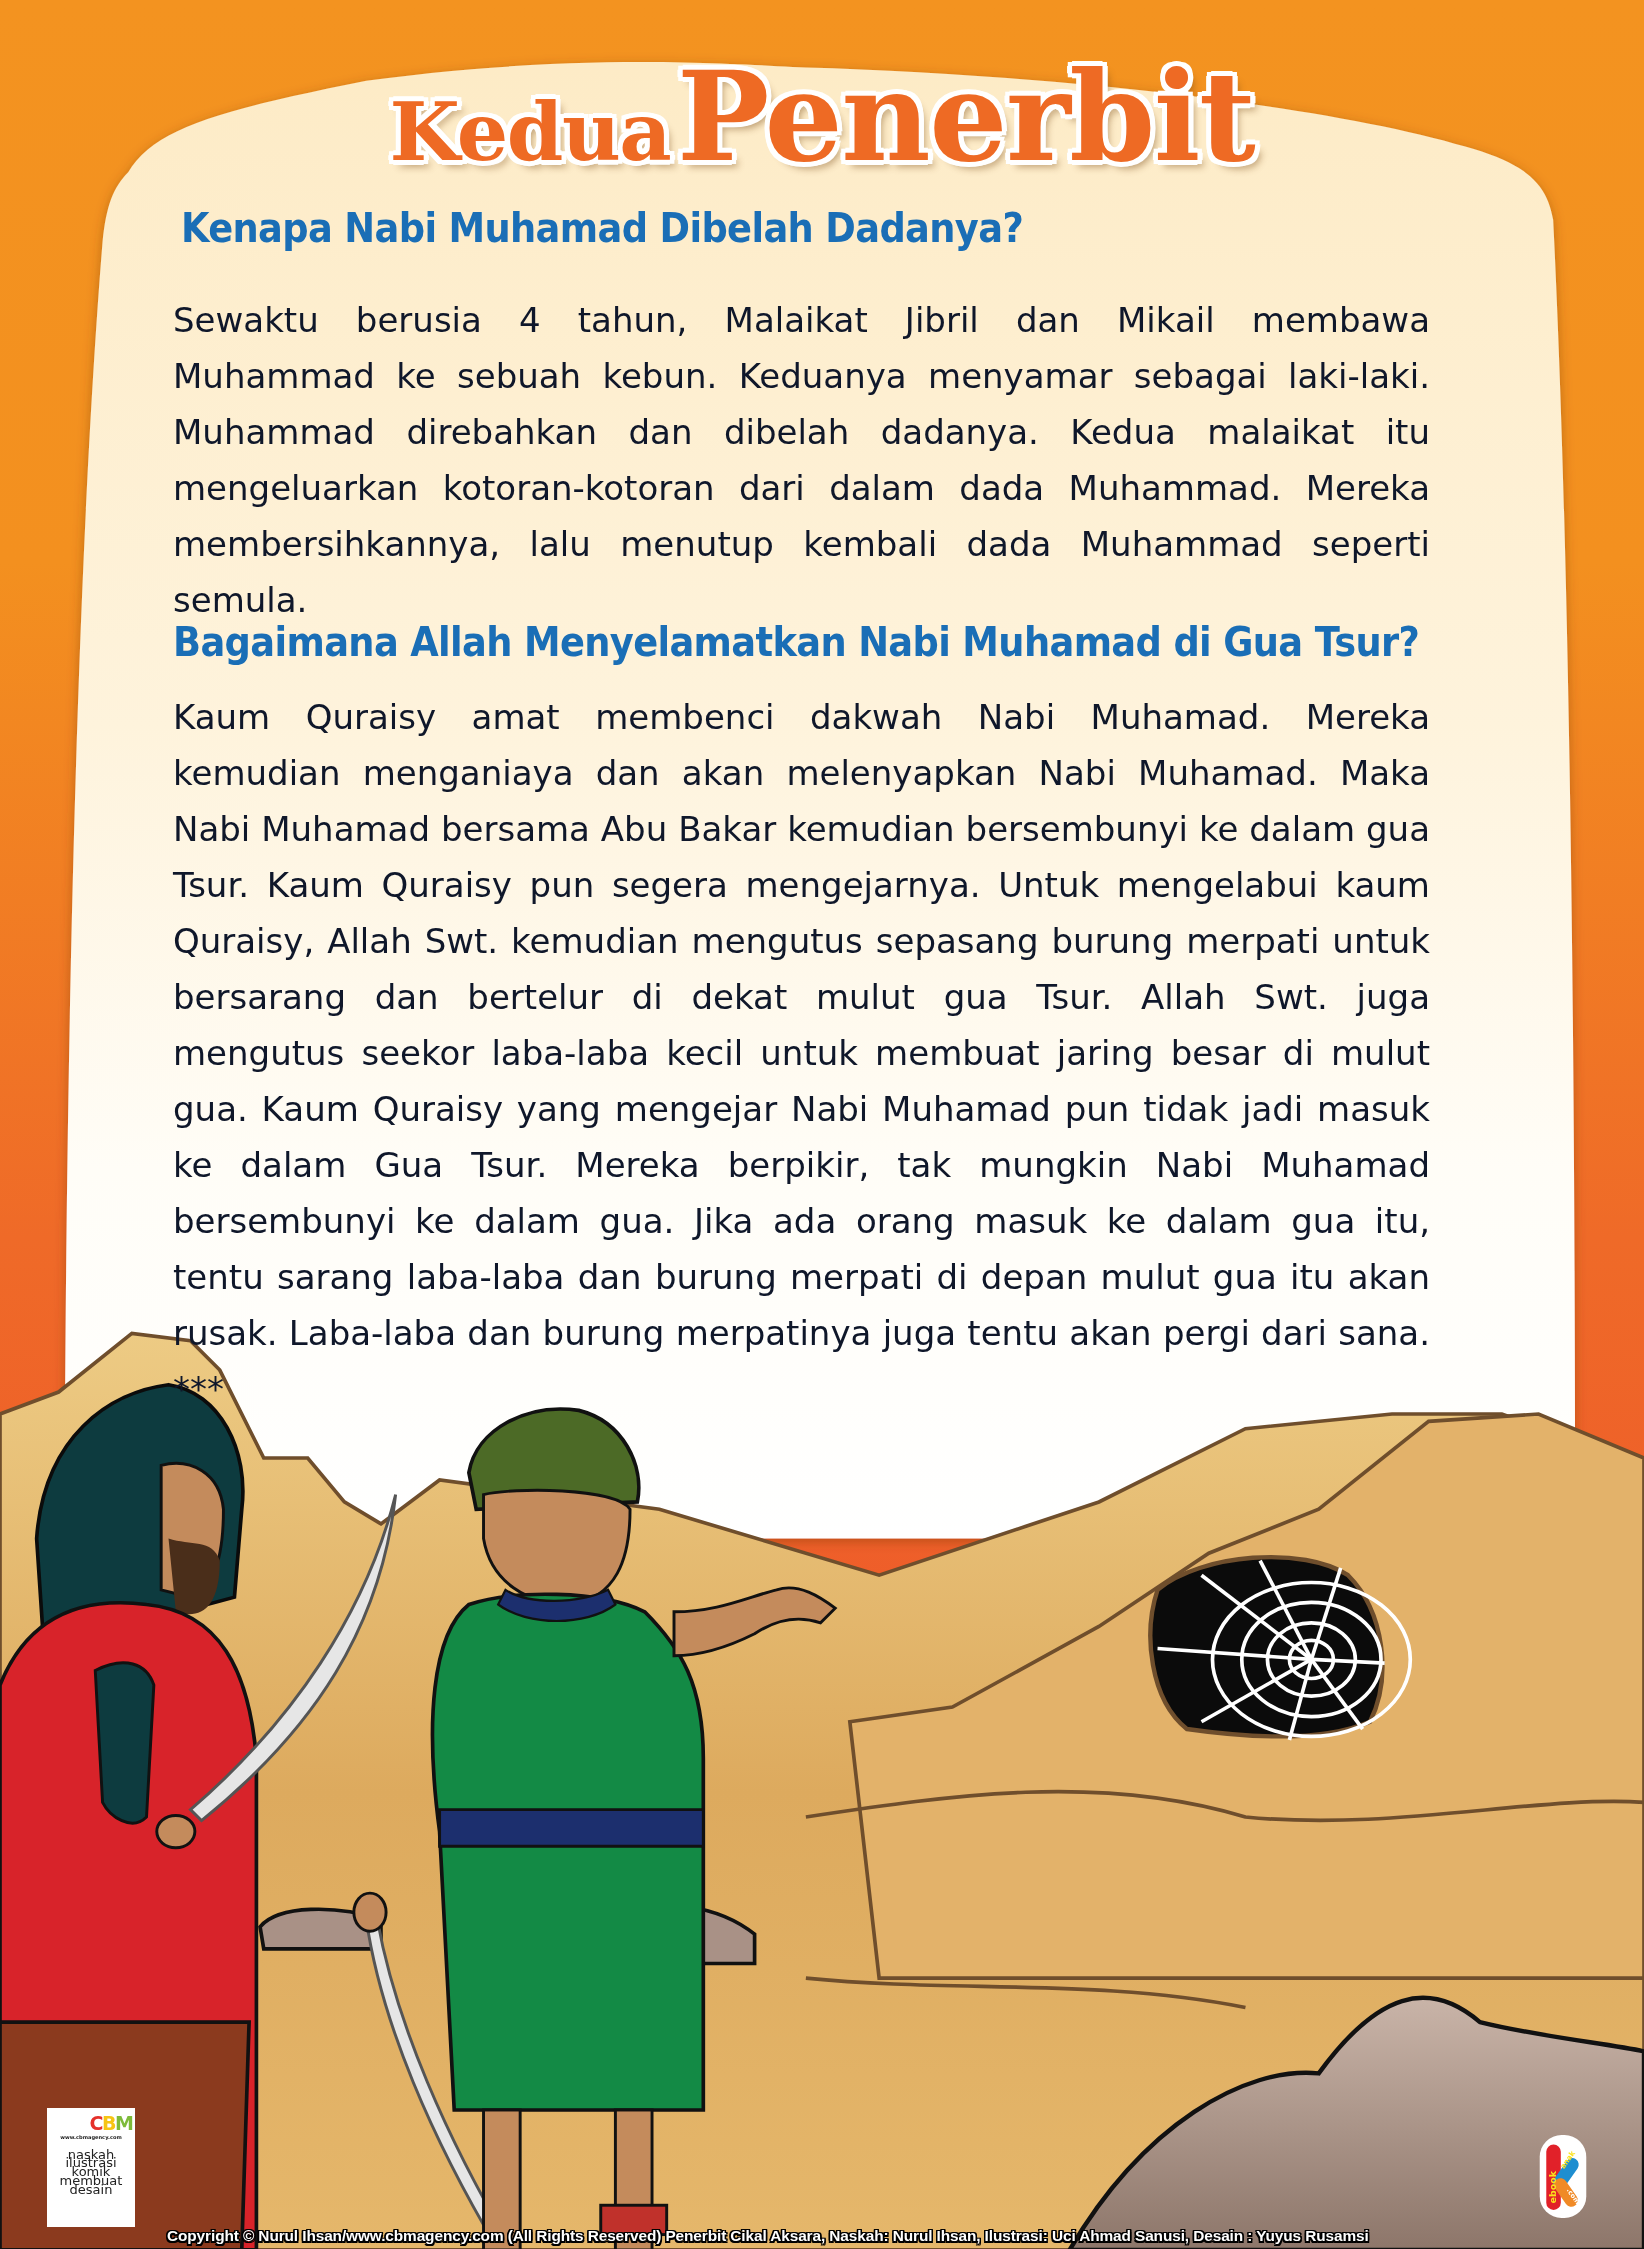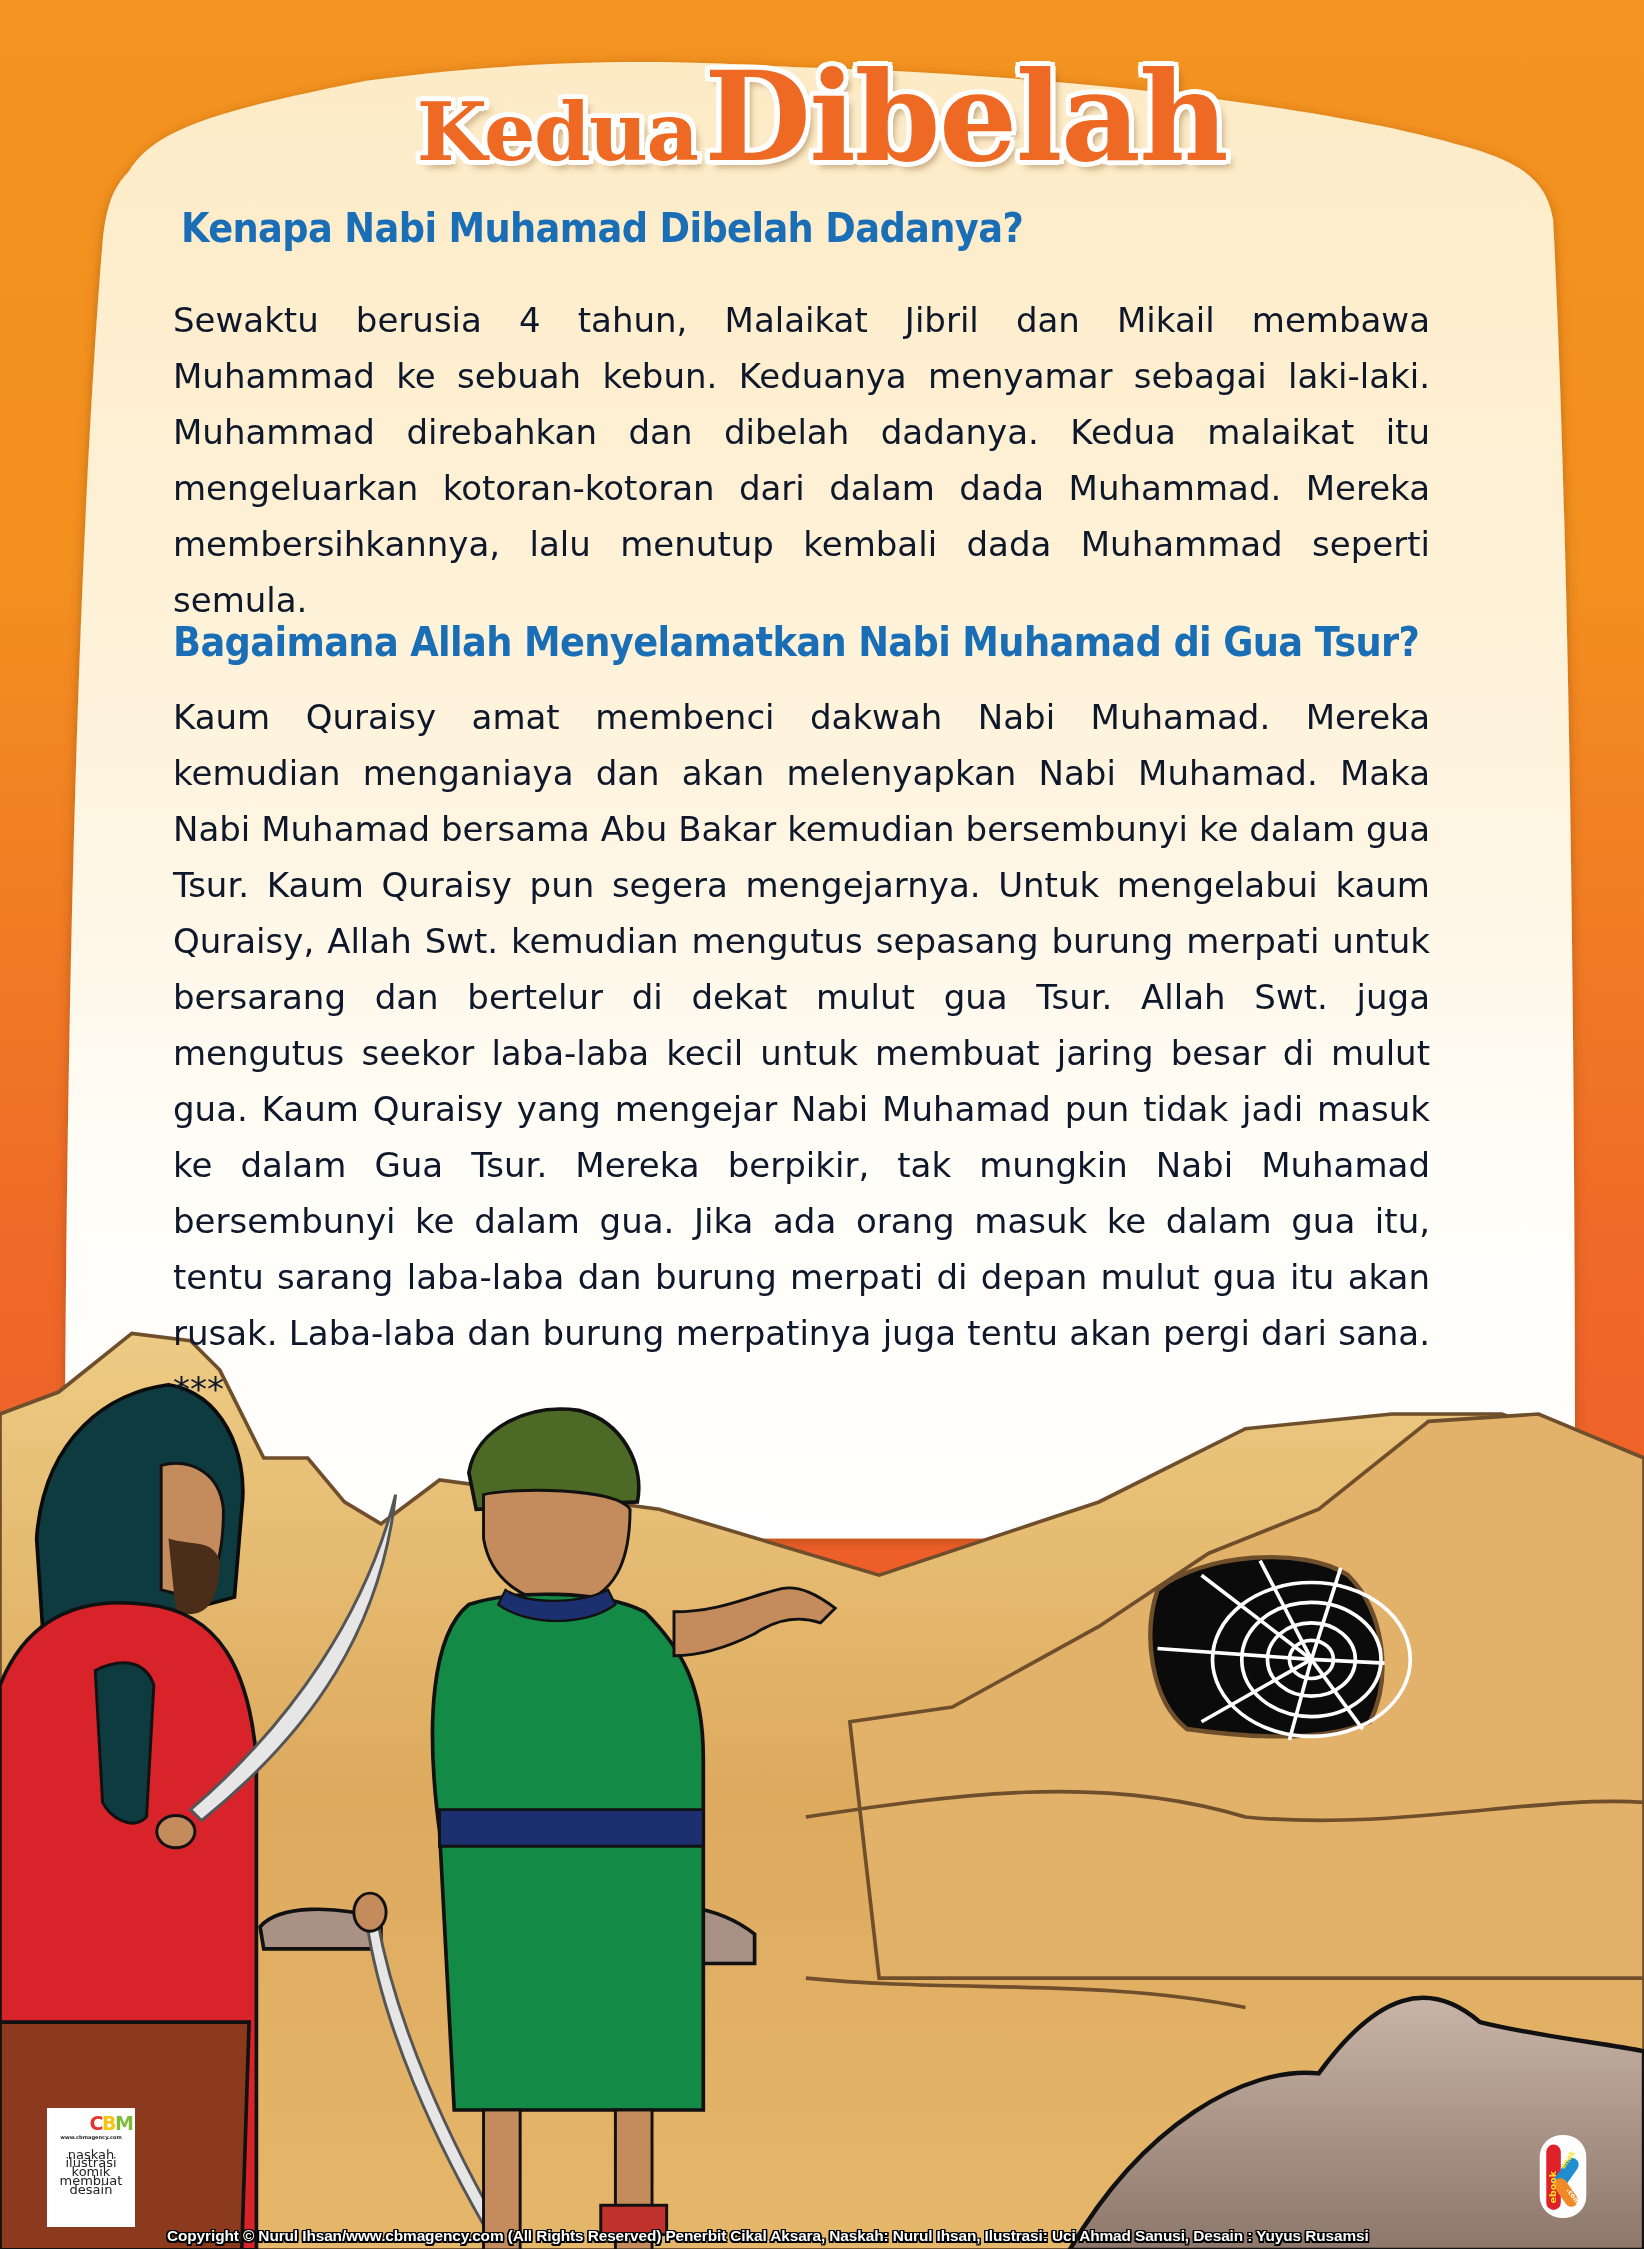--- a/index.html
+++ b/index.html
@@ -137,21 +137,21 @@
         <rect x="660" y="2880" width="50" height="191" fill="#C48B5C" stroke="#111" stroke-width="4"></rect>
         <rect x="840" y="2880" width="50" height="191" fill="#C48B5C" stroke="#111" stroke-width="4"></rect>
         <rect x="820" y="3010" width="90" height="40" fill="#C0312B" stroke="#111" stroke-width="4"></rect>
       </g>
     </g>
   </svg>
 </div>
 
 <h1 class="title">
   <span class="small">Kedua</span>
-  <span class="big">Dibelah</span>
+  <span class="big">Penerbit</span>
 </h1>
 
 <div class="content" style="top: 205px; margin-left: 8px;">
   <h2 class="heading">Kenapa Nabi Muhamad Dibelah Dadanya?</h2>
 </div>
 <div class="content" style="top: 292px;">
   <p class="para">Sewaktu berusia 4 tahun, Malaikat Jibril dan Mikail membawa Muhammad ke sebuah kebun. Keduanya menyamar sebagai laki-laki. Muhammad direbahkan dan dibelah dadanya. Kedua malaikat itu mengeluarkan kotoran-kotoran dari dalam dada Muhammad. Mereka membersihkannya, lalu menutup kembali dada Muhammad seperti semula.</p>
 </div>
 
 <div class="content" style="top: 619px;">

